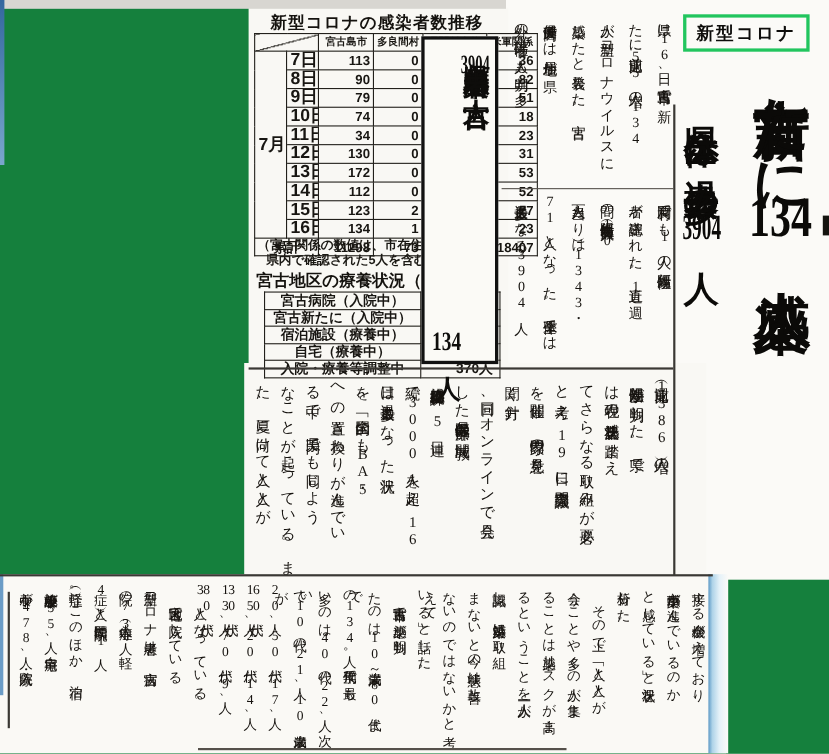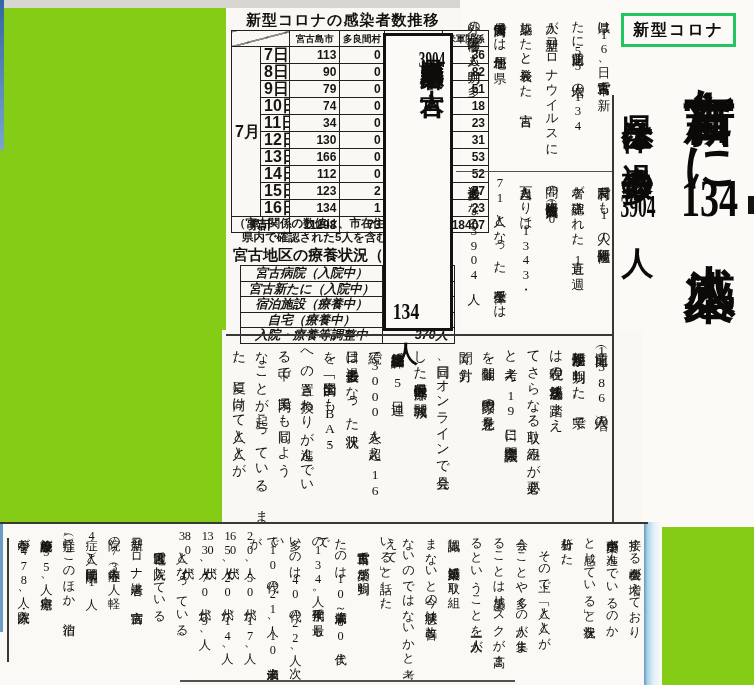--- a/index.html
+++ b/index.html
@@ -1,18 +1,18 @@
 <!DOCTYPE html>
 <html><head>
 <meta charset="utf-8">
 <style>
   * { margin:0; padding:0; box-sizing:border-box; }
   html,body { width:754px; height:685px; }
   body { font-family:"Liberation Serif","DejaVu Serif",serif; background:#e9e7e3; }
-  .page { position:relative; width:754px; height:685px; overflow:hidden; background:#84cc16; }
+  .page { position:relative; width:754px; height:685px; overflow:hidden; background:#15803d; }
 
   
   .paper { position:absolute; background:#faf9f5; }
   #paper-tables { left:226px; top:7px;  width:236px; height:520px; background:#f9f8f4; }
   #paper-head   { left:455px; top:0;    width:299px; height:527px; background:#fbfaf7; }
   #paper-mid    { left:222px; top:330px; width:420px; height:197px; background:#f9f8f4; }
   #paper-bottom { left:0;   top:522px; width:660px; height:163px; background:#faf9f5; }
 
   
   .edge { position:absolute; }
@@ -42,21 +42,21 @@
   #infection-table td.month { text-align:right; font-size:16px; }
   #infection-table td.total-label { text-align:center; }
   th.diag { background:
      linear-gradient(to bottom right, transparent 48.5%, #22201b 48.5%, #22201b 52%, transparent 52%); }
 
   #table-note { position:absolute; left:234px; top:217px; width:228px;
     font-family:"Liberation Sans","DejaVu Sans",sans-serif; font-size:11.5px; font-weight:bold;
     line-height:13.5px; color:#1b1914; }
   #t2-title { left:233px; top:246px; font-size:15px; letter-spacing:0; }
   #care-table { position:absolute; left:240px; top:265px; width:215px;
-    font-family:"Liberation Sans","DejaVu Sans",sans-serif; color:#181612;font-style:italic; }
+    font-family:"Liberation Sans","DejaVu Sans",sans-serif; color:#181612; }
   #care-table td { border:1.6px solid #22201b; font-size:12.5px; font-weight:600;
     height:15.6px; line-height:1; padding:0 6px; white-space:nowrap; }
   #care-table td.lbl { text-align:center; }
   #care-table td.val { text-align:right; width:72px; }
 
   
   .vtext { position:absolute; writing-mode:vertical-rl; text-orientation:upright;
     color:#16130f; }
   .vtext .vcol { letter-spacing:0.5px; }
   .tcy { text-combine-upright:all; -webkit-text-combine:horizontal; }
@@ -156,21 +156,21 @@
     </tr>
     <tr>
       <td class="date">12日</td>
       <td class="num">130</td>
       <td class="num">0</td>
       <td class="num">3436</td>
       <td class="num">31</td>
     </tr>
     <tr>
       <td class="date">13日</td>
-      <td class="num">166</td>
+      <td class="num">172</td>
       <td class="num">0</td>
       <td class="num">3518</td>
       <td class="num">53</td>
     </tr>
     <tr>
       <td class="date">14日</td>
       <td class="num">112</td>
       <td class="num">0</td>
       <td class="num">3565</td>
       <td class="num">52</td>

